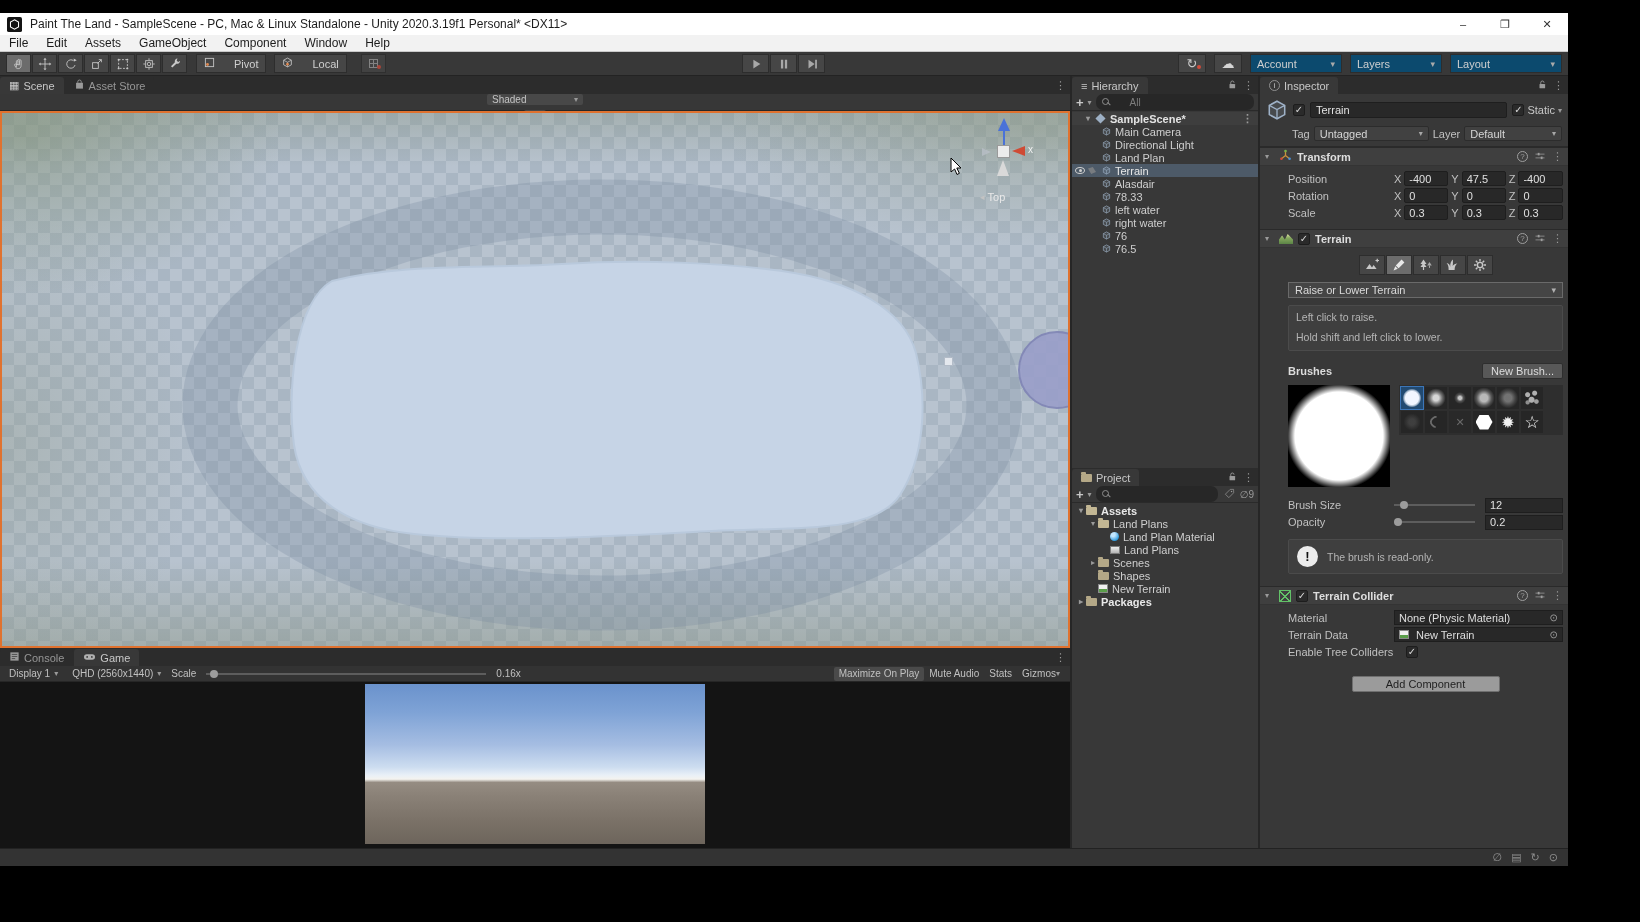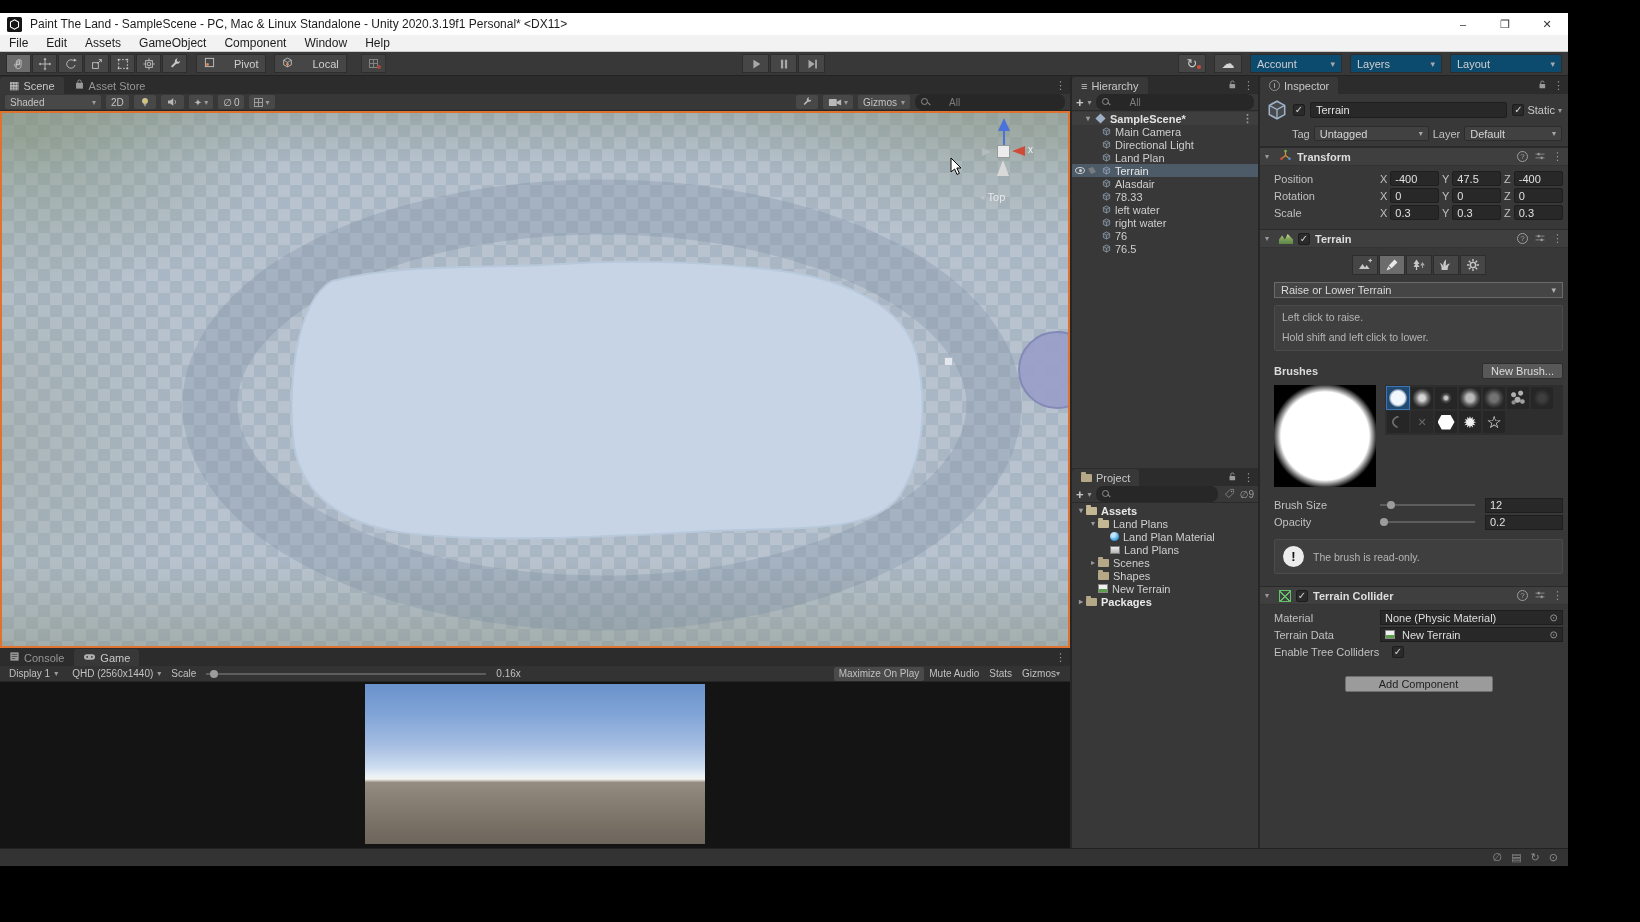--- a/index.html
+++ b/index.html
@@ -47,21 +47,21 @@
   .tab {height:17px; padding:0 9px; display:flex; align-items:center; gap:4px; background:#383838; border-radius:3px 3px 0 0; margin-right:1px; color:#c8c8c8; white-space:nowrap;}
   .tab.inactive {background:#2c2c2c; color:#969696;}
   .tab-actions {position:absolute; right:4px; top:3px; display:flex; align-items:center; gap:6px; color:#9a9a9a;}
   .kebab {font-size:11px; color:#9a9a9a;}
   .panel-toolbar {height:17px; background:#383838; border-bottom:1px solid #2a2a2a; display:flex; align-items:center; padding:0 4px; gap:4px;}
   .plus {font-size:13px; color:#c8c8c8; font-weight:bold; line-height:1;}
   .tiny-arrow {font-size:8px; color:#9a9a9a;}
   .search-field {flex:1; height:13px; background:#272727; border-radius:7px; display:flex; align-items:center; gap:19px; padding:8px 6px; color:#7d7d7d; font-size:10px; min-width:20px;}
 
   
-  .scene-toolbar {height:17px; background:#373737; border-bottom:1px solid #272727; display:flex; align-items:center; gap:5px; padding:0 5px; font-size:10px; color:#c4c4c4;}
+  .scene-toolbar {height:17px; background:#373737; border-bottom:1px solid #272727; display:flex; align-items:center; gap:5px; padding:0 5px; font-size:10px; color:#c4c4c4;flex-direction:column;}
   .mini-dd {height:14px; background:#484848; border-radius:2px; padding:0 5px; display:flex; align-items:center; gap:4px;}
   .mini-btn {height:14px; background:#484848; border-radius:2px; padding:0 5px; display:flex; align-items:center; gap:2px;}
   .sv-spacer {flex:1;}
   .viewport {position:absolute; left:0; top:35px; right:0; bottom:0; border:2px solid #e0722f; overflow:hidden;
     background-color:#a9b6c3;
     background-image:linear-gradient(45deg,#b8c3cf 26%,transparent 26% 74%,#b8c3cf 74%),
                      linear-gradient(45deg,#b8c3cf 26%,transparent 26% 74%,#b8c3cf 74%);
     background-size:24px 24px; background-position:0 0,12px 12px;}
   .tint {position:absolute; inset:0;
     background:
@@ -120,21 +120,21 @@
   .static-group {display:flex; align-items:center; gap:3px; color:#c8c8c8;}
   .go-row2 {display:flex; align-items:center; gap:4px; margin-top:5px; padding-left:26px;}
   .fld-label {color:#c2c2c2; flex:none;}
   .dd-sm {height:15px; background:#414141; border:1px solid #2c2c2c; border-radius:2px; display:flex; align-items:center; padding:0 5px; color:#d6d6d6;}
   .dd-sm .arrow {margin-left:auto; font-size:8px; color:#a8a8a8; padding-left:6px;}
   .dd-tag {flex:1.2;} .dd-layer {flex:1;}
   .comp-header {height:19px; background:#3f3f3f; border-top:1px solid #2a2a2a; border-bottom:1px solid #343434; display:flex; align-items:center; gap:5px; padding:0 5px;}
   .comp-title {font-weight:bold; color:#dedede;}
   .comp-actions {margin-left:auto; display:flex; align-items:center; gap:6px; color:#9e9e9e;}
   .help-circ {width:11px; height:11px; border-radius:50%; border:1px solid #9e9e9e; font-size:8px; display:flex; align-items:center; justify-content:center;}
-  .comp-body {padding:4px 5px 8px 14px;}
+  .comp-body {padding:4px 5px 8px 28px;}
   .prop-row {display:flex; align-items:center; height:17px;}
   .prop-label {width:106px; color:#c0c0c0; flex:none;}
   .axis-group {flex:1; display:flex; gap:3px;}
   .axis-item {flex:1; display:flex; align-items:center; gap:3px;}
   .axis-letter {color:#c0c0c0;}
   .val-box {flex:1; height:15px; background:#282828; border:1px solid #1e1e1e; border-radius:2px; display:flex; align-items:center; padding:0 4px; color:#e0e0e0;}
   .terrain-toolbar {display:flex; justify-content:center; gap:1px; margin:3px 0 7px;}
   .t-tool {width:26px; height:20px; background:#464646; border:1px solid #2d2d2d; display:flex; align-items:center; justify-content:center;}
   .t-tool.selected {background:#6c6c6c;}
   .mode-dd {height:16px; background:#454545; border:1px solid #6a6a6a; display:flex; align-items:center; padding:0 6px; color:#dadada; margin-bottom:7px;}

